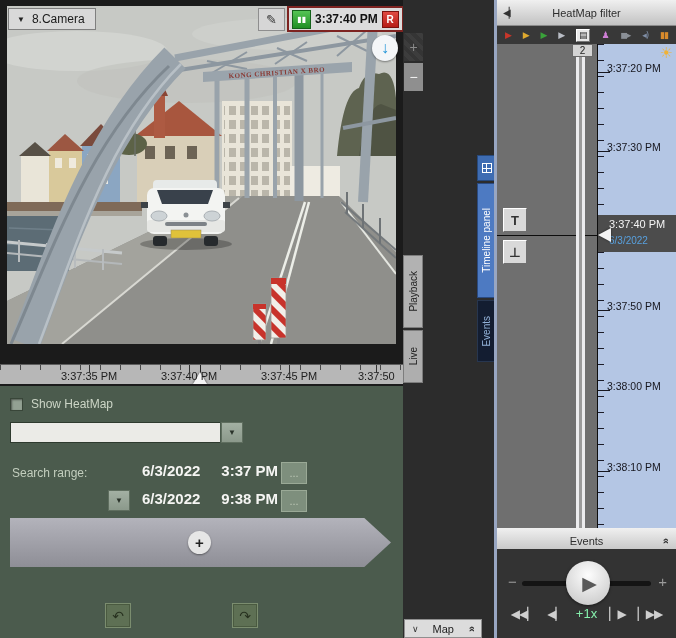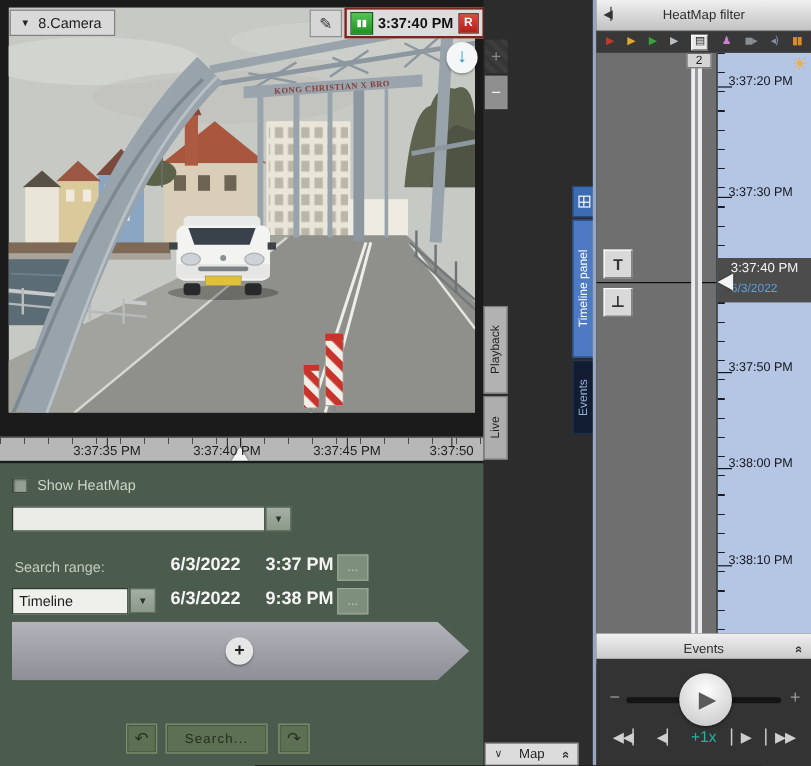--- a/index.html
+++ b/index.html
@@ -122,21 +122,21 @@
   .transport { position:absolute; left:0; top:549px; width:179px; height:89px; background:#333333; }
   .slow-ic,.fast-ic { position:absolute; top:24px; font-size:15px; color:#9a9a9a; }
   .slow-ic { left:11px; } .fast-ic { right:9px; }
   .speed-track { position:absolute; left:25px; right:25px; top:32px; height:5px; background:#141414; border-radius:3px; }
   .play-circle { position:absolute; left:69px; top:12px; width:44px; height:44px; border-radius:50%;
       background:radial-gradient(circle at 50% 32%,#fdfdfd,#c3c3c3); box-shadow:0 1px 3px rgba(0,0,0,.5);
       display:flex; align-items:center; justify-content:center; }
   .play-circle .pg { color:#5a5a5a; font-size:19px; font-family:"DejaVu Sans",sans-serif; margin-left:3px; }
   .trow { position:absolute; left:0; top:58px; width:179px; display:flex; align-items:center; justify-content:center; gap:12px; }
   .tbtn { font-family:"DejaVu Sans",sans-serif; font-size:12px; color:#cfcfcf; letter-spacing:-1px; line-height:1; }
-  .tbtn.speed { font-family:"Liberation Sans",sans-serif; font-size:13px; color:#14b8a6; letter-spacing:0; }
+  .tbtn.speed { font-family:"Liberation Sans",sans-serif; font-size:13px; color:#86efac; letter-spacing:0; }
 </style>
 </head>
 <body>
 
 <div id="stage">
 
   <div class="video-panel">
     <div class="video-frame">
       <svg width="389" height="338" viewBox="0 0 389 338">
         <defs>
@@ -290,40 +290,36 @@
       <span>▼</span>
     </div>
 
     <div class="range-label">Search range:</div>
     <div class="dt" style="top:76px;">
       <span>6/3/2022</span>
       <span>3:37 PM</span>
     </div>
     <div class="more-btn" style="top:76px;">...</div>
 
-    <div class="src-select">
-      <span>Timeline</span>
-    </div>
     <div class="dd-btn" style="left:108px;top:104px;">
       <span>▼</span>
     </div>
     <div class="dt" style="top:104px;">
       <span>6/3/2022</span>
       <span>9:38 PM</span>
     </div>
     <div class="more-btn" style="top:104px;">...</div>
 
     <div class="arrow-band">
       <div class="add-circle">+</div>
     </div>
 
     <div class="gbtn ico" style="left:105px;">
       <span>↶</span>
     </div>
-    <div class="gbtn search-btn">Search...</div>
     <div class="gbtn ico" style="left:232px;">
       <span>↷</span>
     </div>
   </div>
 
   <div class="middle">
     <div class="zoom-btn zoom-in">+</div>
     <div class="zoom-btn zoom-out">−</div>
 
     <div class="vtab tab-playback">
@@ -381,21 +377,21 @@
       <div class="blue-ruler">
         <div class="bticks"></div>
         <span class="sun-ic">☀</span>
         <div class="cur-band">
           <span class="cur-time">3:37:40 PM</span>
           <span class="cur-date">6/3/2022</span>
         </div>
         <div class="cur-arrow"></div>
 
       <div class="brl" style="top: 18px;">3:37:20 PM</div>
-          <div class="brl" style="top: 110px;">3:37:30 PM</div>
+          <div class="brl" style="top: 97px;">3:37:30 PM</div>
           <div class="brl" style="top: 256px;">3:37:50 PM</div>
           <div class="brl" style="top: 336px;">3:38:00 PM</div>
           <div class="brl" style="top: 417px;">3:38:10 PM</div>
         </div>
     </div>
 
     <div class="panel-header events-header">
       <span>Events</span>
       <span class="chev-dbl-up eh-chev">»</span>
     </div>

